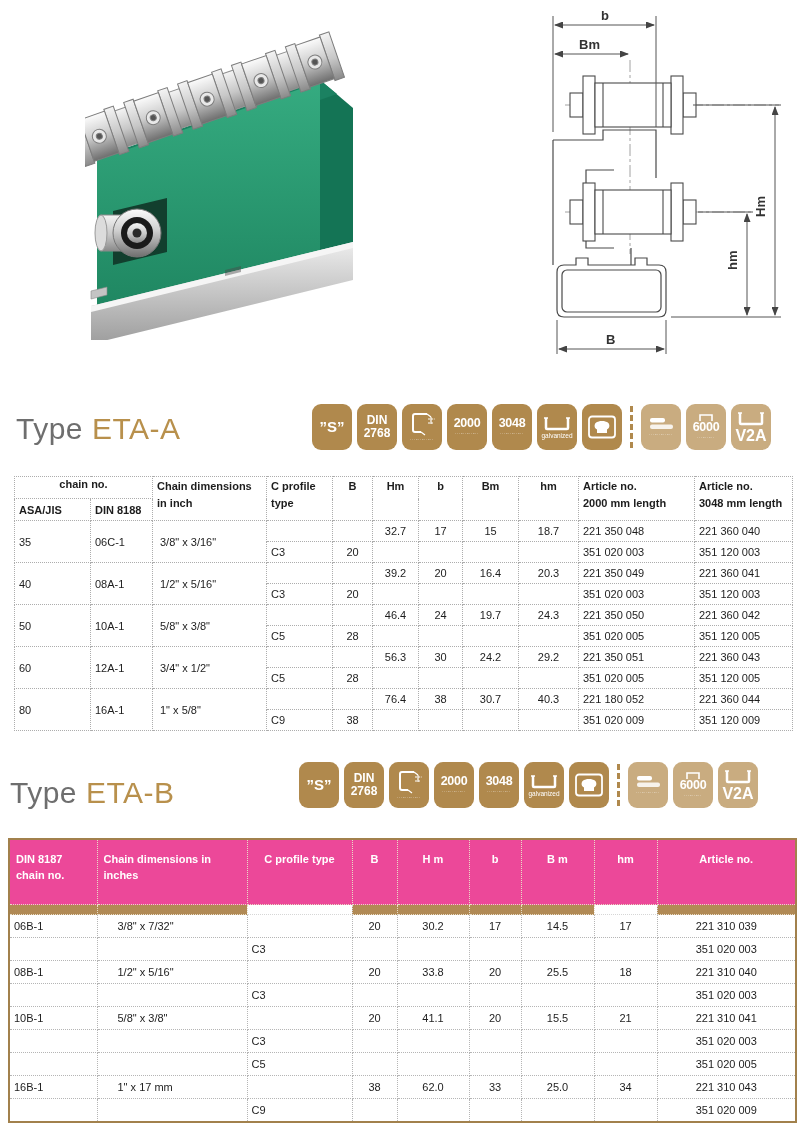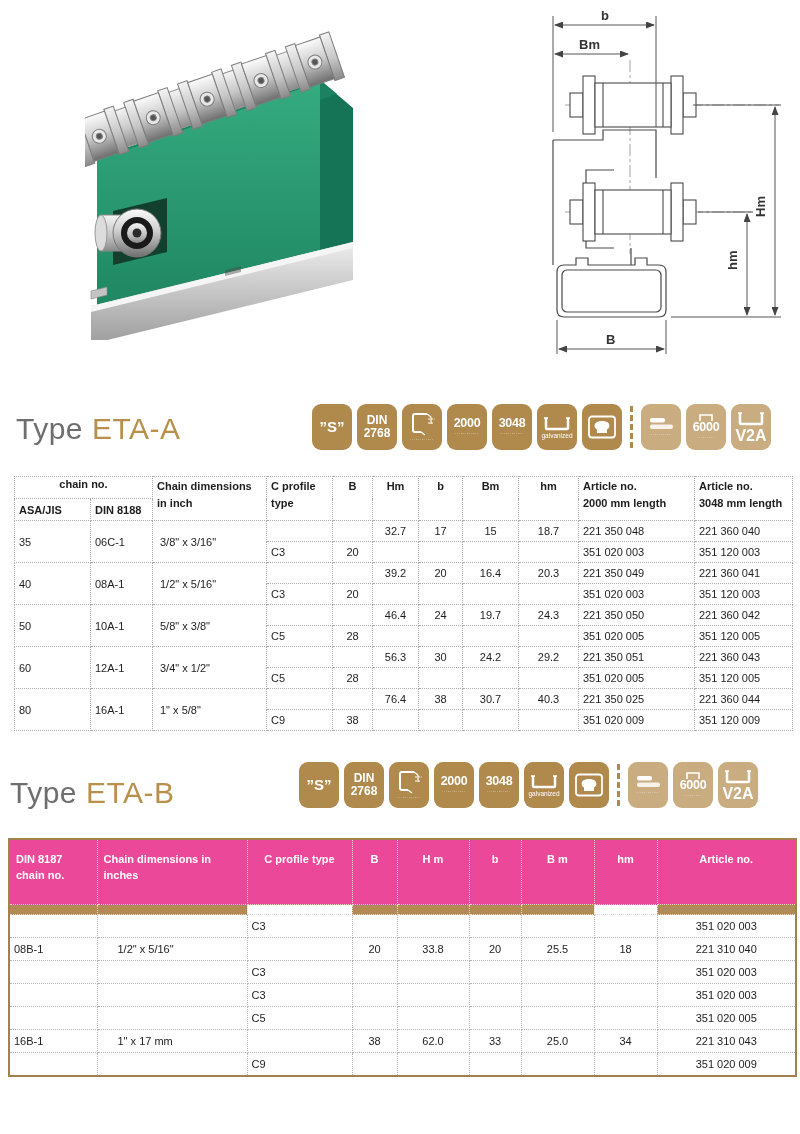--- a/index.html
+++ b/index.html
@@ -405,21 +405,21 @@
       <tr>
         <td class="l" rowspan="2">80</td>
         <td class="l" rowspan="2">16A-1</td>
         <td class="l pad" rowspan="2">1" x 5/8"</td>
         <td></td>
         <td></td>
         <td class="c">76.4</td>
         <td class="c">38</td>
         <td class="c">30.7</td>
         <td class="c">40.3</td>
-        <td class="l">221 350 025</td>
+        <td class="l">221 180 052</td>
         <td class="l">221 360 044</td>
       </tr>
       <tr>
         <td class="l">C9</td>
         <td class="c">38</td>
         <td></td>
         <td></td>
         <td></td>
         <td></td>
         <td class="l">351 020 009</td>
@@ -538,20 +538,31 @@
         <th class="hstrip"></th>
         <th class="hstrip"></th>
         <th class="hstrip"></th>
         <th class="hstrip"></th>
         <th class="hstrip white"></th>
         <th class="hstrip"></th>
       </tr>
     </thead>
     <tbody>
       <tr>
+        <td class="l">06B-1</td>
+        <td class="l pad20">3/8" x 7/32"</td>
+        <td></td>
+        <td class="c">20</td>
+        <td class="c">30.2</td>
+        <td class="c">17</td>
+        <td class="c">14.5</td>
+        <td class="c">17</td>
+        <td class="c">221 310 039</td>
+      </tr>
+      <tr>
         <td></td>
         <td></td>
         <td class="l">C3</td>
         <td></td>
         <td></td>
         <td></td>
         <td></td>
         <td></td>
         <td class="c">351 020 003</td>
       </tr>
@@ -569,20 +580,31 @@
       <tr>
         <td></td>
         <td></td>
         <td class="l">C3</td>
         <td></td>
         <td></td>
         <td></td>
         <td></td>
         <td></td>
         <td class="c">351 020 003</td>
+      </tr>
+      <tr>
+        <td class="l">10B-1</td>
+        <td class="l pad20">5/8" x 3/8"</td>
+        <td></td>
+        <td class="c">20</td>
+        <td class="c">41.1</td>
+        <td class="c">20</td>
+        <td class="c">15.5</td>
+        <td class="c">21</td>
+        <td class="c">221 310 041</td>
       </tr>
       <tr>
         <td></td>
         <td></td>
         <td class="l">C3</td>
         <td></td>
         <td></td>
         <td></td>
         <td></td>
         <td></td>

